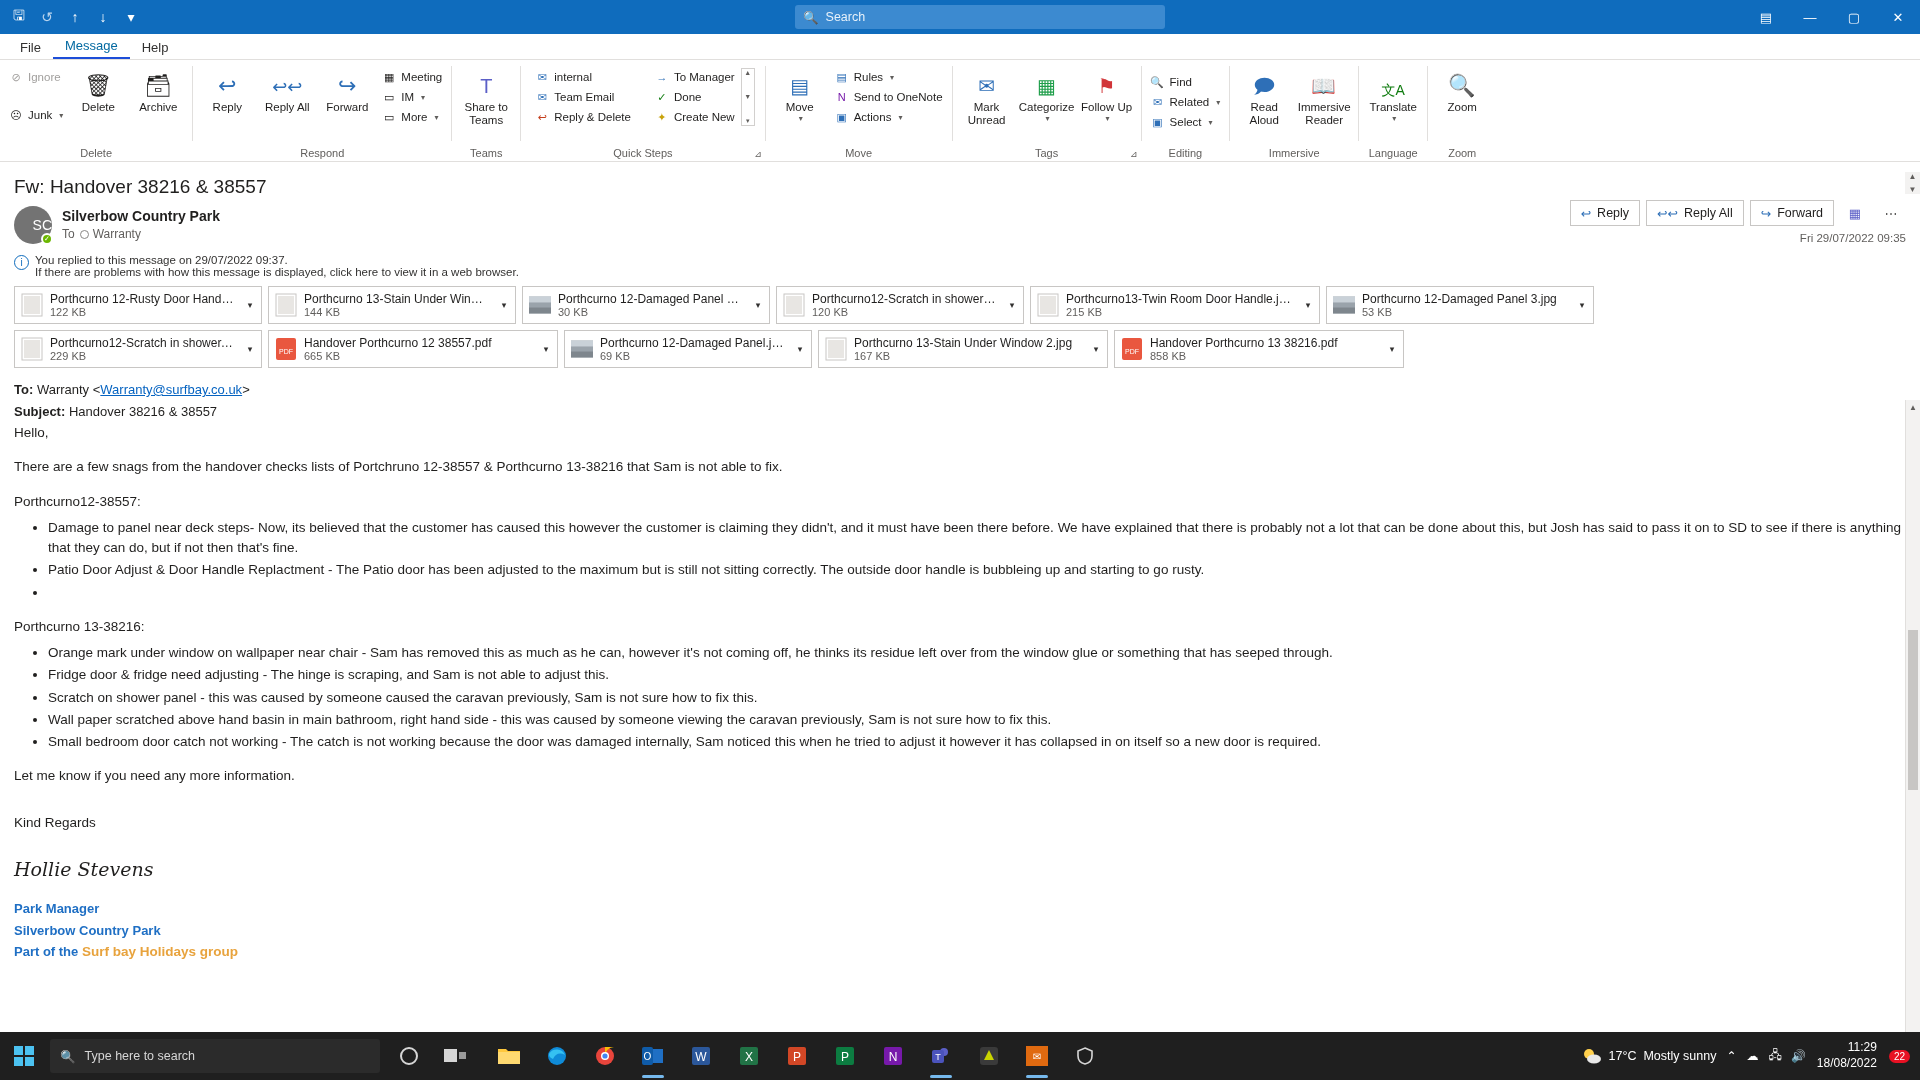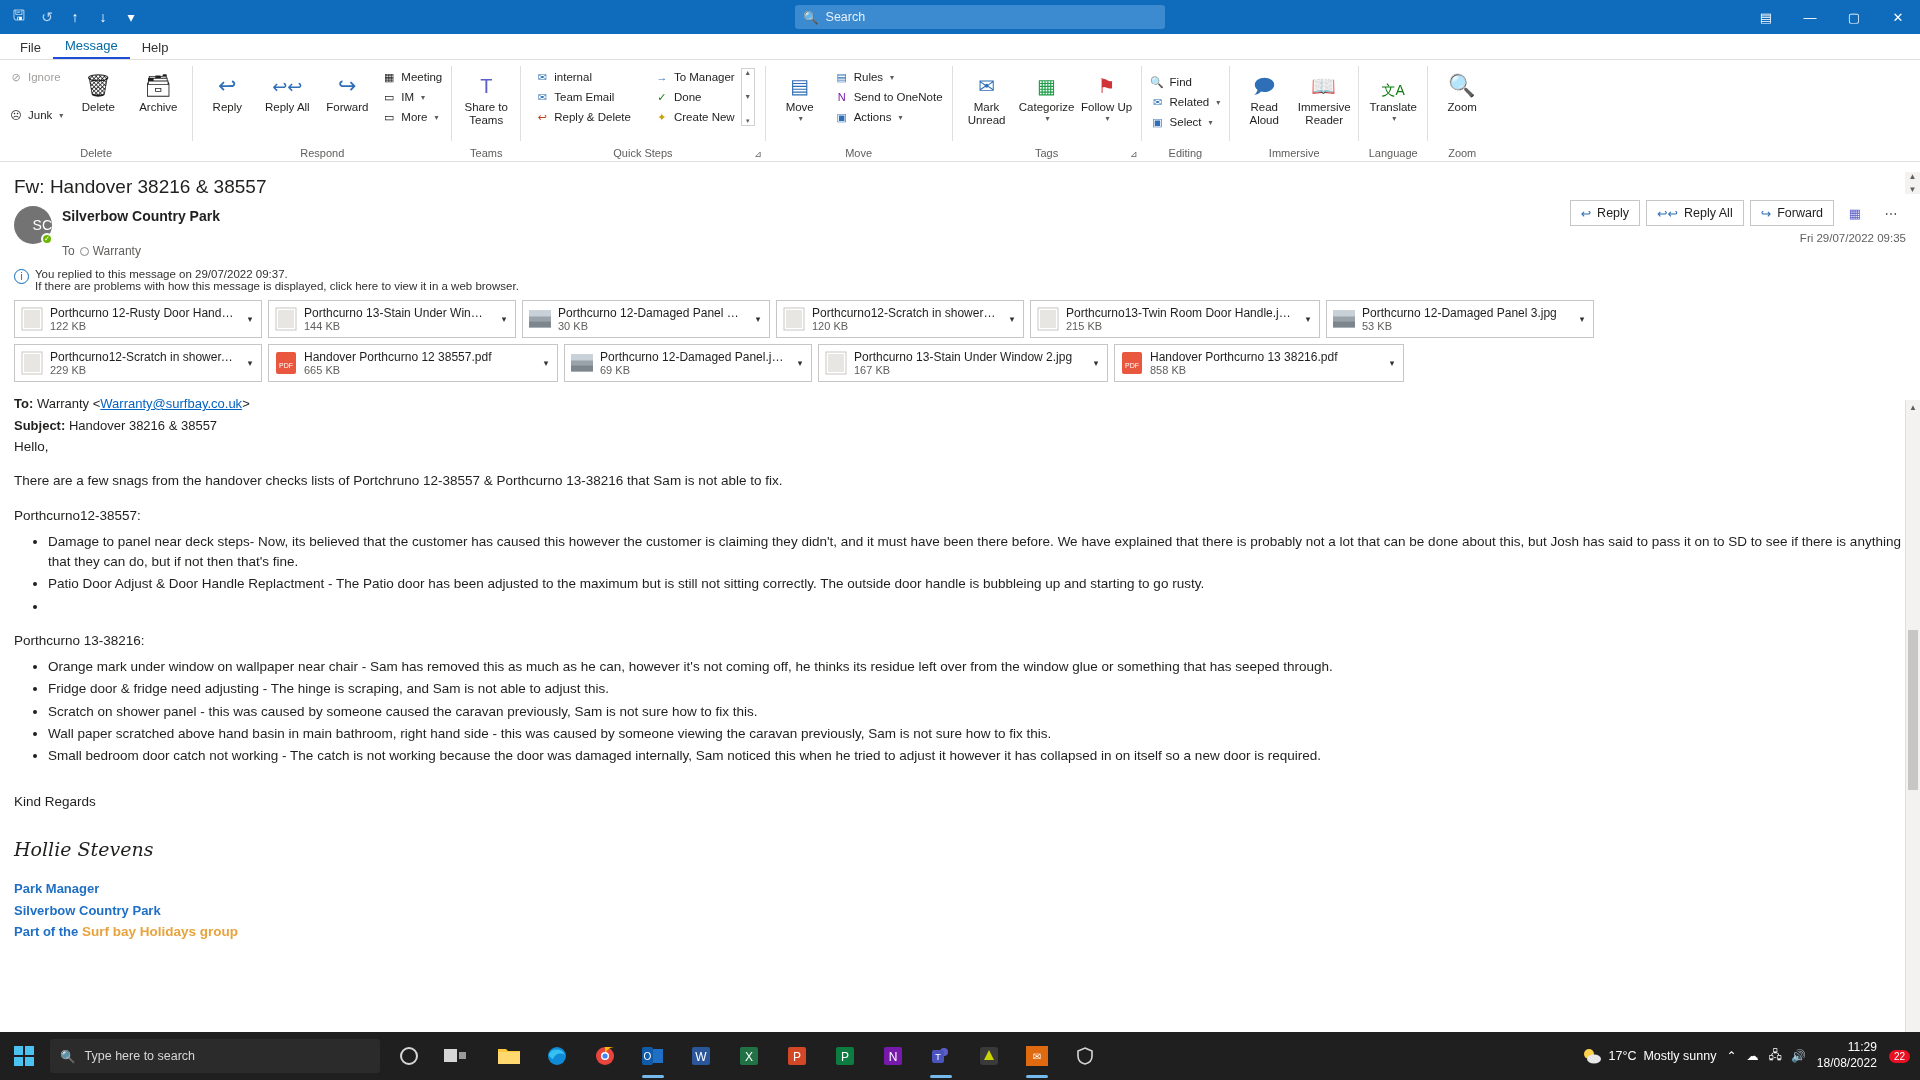--- a/index.html
+++ b/index.html
@@ -81,21 +81,21 @@
     width:38px; height:38px; border-radius:50%; background:#737373; color:#fff;
     display:flex; align-items:center; justify-content:flex-end; font-size:14px; position:relative;
   }
   .avatar .pres{
     position:absolute; right:-1px; bottom:-1px; width:12px; height:12px; border-radius:50%;
     background:#6bb700; border:2px solid #fff; font-size:7px; color:#fff;
     display:flex; align-items:center; justify-content:center;
   }
   .sender-info{ padding-left:10px; padding-top:2px; }
   .sender-name{ font-size:14px; font-weight:bold; color:#201f1e; }
-  .to-line{ font-size:12px; color:#605e5c; margin-top:20px; display:flex; align-items:center; gap:5px;text-align:center; }
+  .to-line{ font-size:12px; color:#605e5c; margin-top:3px; display:flex; align-items:center; gap:5px;text-align:center; }
   .to-chip{ display:inline-flex; align-items:center; gap:4px; }
   .to-dot{ width:9px; height:9px; border-radius:50%; border:1px solid #8a8886; display:inline-block; }
 
   .hdr-actions{ position:absolute; right:14px; top:-6px; display:flex; align-items:center; gap:6px; }
   .hdr-btn{
     border:1px solid #c8c6c4; background:#fff; height:26px; padding:0 10px;
     display:flex; align-items:center; gap:6px; font-size:12.5px; color:#201f1e;
   }
   .hdr-icon-btn{ width:30px; height:26px; display:flex; align-items:center; justify-content:center; border:1px solid transparent; }
   .date-line{ position:absolute; right:14px; top:26px; font-size:11.5px; color:#605e5c; }
@@ -627,20 +627,21 @@
 
   <div class="p">Porthcurno 13-38216:</div>
   <ul>
     <li>Orange mark under window on wallpaper near chair - Sam has removed this as much as he can, however it's not coming off, he thinks its residue left over from the window glue or something that has seeped through.</li>
     <li>Fridge door &amp; fridge need adjusting - The hinge is scraping, and Sam is not able to adjust this.</li>
     <li>Scratch on shower panel - this was caused by someone caused the caravan previously, Sam is not sure how to fix this.</li>
     <li>Wall paper scratched above hand basin in main bathroom, right hand side - this was caused by someone viewing the caravan previously, Sam is not sure how to fix this.</li>
     <li>Small bedroom door catch not working - The catch is not working because the door was damaged internally, Sam noticed this when he tried to adjust it however it has collapsed in on itself so a new door is required.</li>
   </ul>
 
+  <div class="p">Let me know if you need any more information.</div>
   <div style="margin-top:26px">Kind Regards</div>
   <div class="sig-name">Hollie Stevens</div>
   <div class="sig-blue" style="margin-top:16px">Park Manager</div>
   <div class="sig-blue" style="margin-top:2px">Silverbow Country Park</div>
   <div style="margin-top:2px">
     <span class="sig-blue">Part of the </span><span class="sig-orange">Surf bay Holidays group</span>
   </div>
 </div>
 
 <div class="vscroll">

